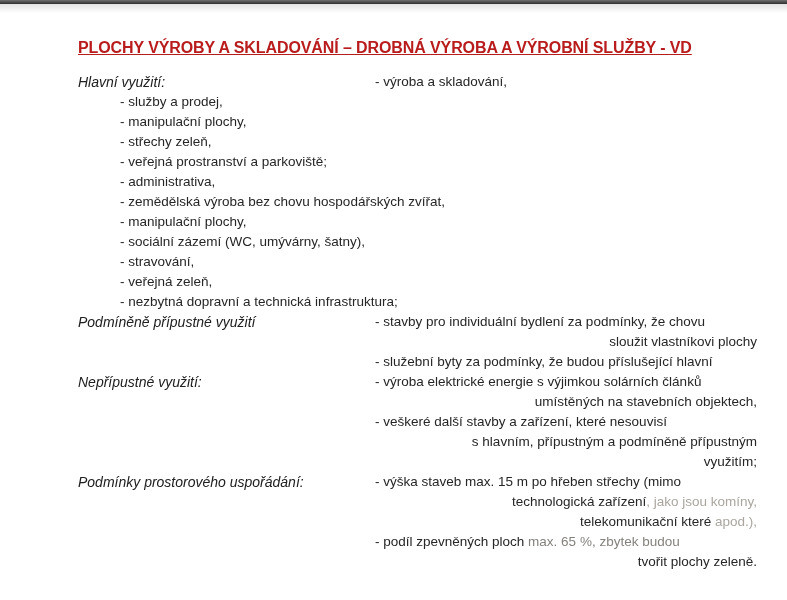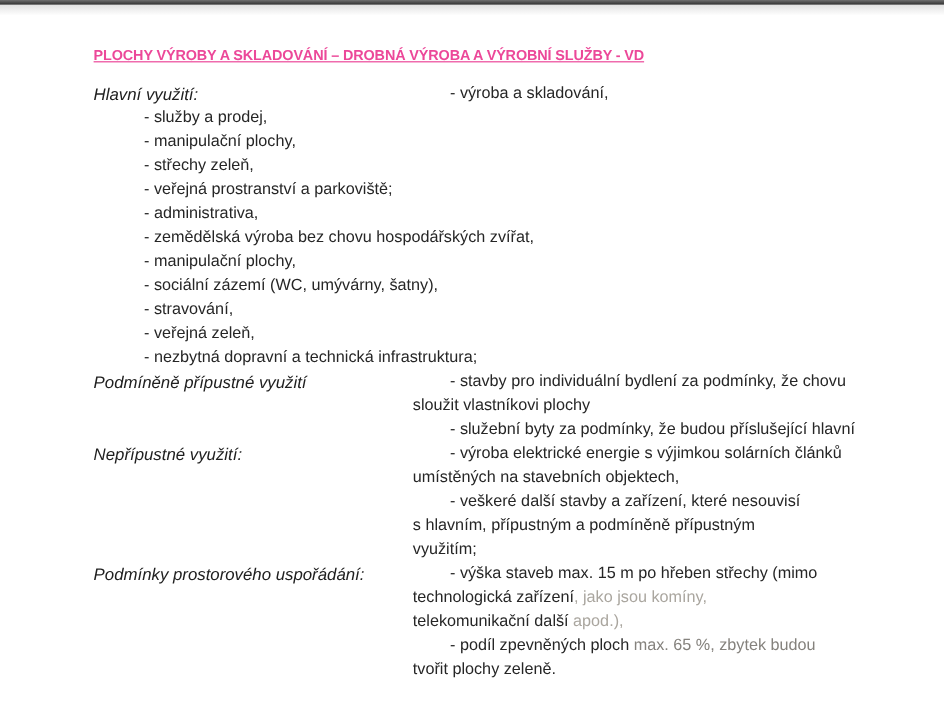--- a/index.html
+++ b/index.html
@@ -23,25 +23,25 @@
     background:linear-gradient(to bottom,#707070,#2e2e2e);
   }
   .top-fade{
     height:9px; width:100%;
     background:linear-gradient(to bottom,#e2e2e2,#ffffff);
   }
   .content{
     padding:26px 30px 0 78px;
   }
   .doc-title{
-    font-size:12px;
+    font-size:16px;
     font-weight:bold;
     text-decoration:underline;
     letter-spacing:-0.1px;
-    color:#ec4899;
+    color:#b91c1c;
     margin-bottom:15px;
     white-space:nowrap;
   }
   .section{
     display:flex;
     align-items:flex-start;
   }
   .label-col{
     flex:none;
     width:255px;
@@ -55,20 +55,21 @@
     min-width:0;
   }
   .item-line{
     font-size:13.5px;
     line-height:20px;
     white-space:nowrap;
     margin-left:42px;
   }
   .item-line.cont{
     margin-left:11px;
+    text-align:right;
   }
   .dash{ color:var(--ink); }
   .seg-dark{ color:var(--ink); }
   .seg-mid{ color:var(--mid); }
   .seg-faded{ color:var(--faded); }
 </style>
 </head>
 <body>
 
 <div class="top-bar"></div>
@@ -147,21 +148,21 @@
             <div class="item-line cont"><span class="seg-dark">využitím;</span></div>
           </div>
         </div>
       </div>
       <div class="section">
         <div class="label-col">Podmínky prostorového uspořádání:</div>
         <div class="items-col">
           <div>
             <div class="item-line"><span class="dash">- </span><span class="seg-dark">výška staveb max. 15 m po hřeben střechy (mimo</span></div>
             <div class="item-line cont"><span class="seg-dark">technologická zařízení</span><span class="seg-faded">, jako jsou komíny,</span></div>
-            <div class="item-line cont"><span class="seg-dark">telekomunikační další </span><span class="seg-faded">apod.),</span></div>
+            <div class="item-line cont"><span class="seg-dark">telekomunikační které </span><span class="seg-faded">apod.),</span></div>
           </div>
           <div>
             <div class="item-line"><span class="dash">- </span><span class="seg-dark">podíl zpevněných ploch </span><span class="seg-mid">max. 65 %, zbytek budou</span></div>
             <div class="item-line cont"><span class="seg-dark">tvořit plochy zeleně.</span></div>
           </div>
         </div>
       </div>
     </div>
 </div>
 

